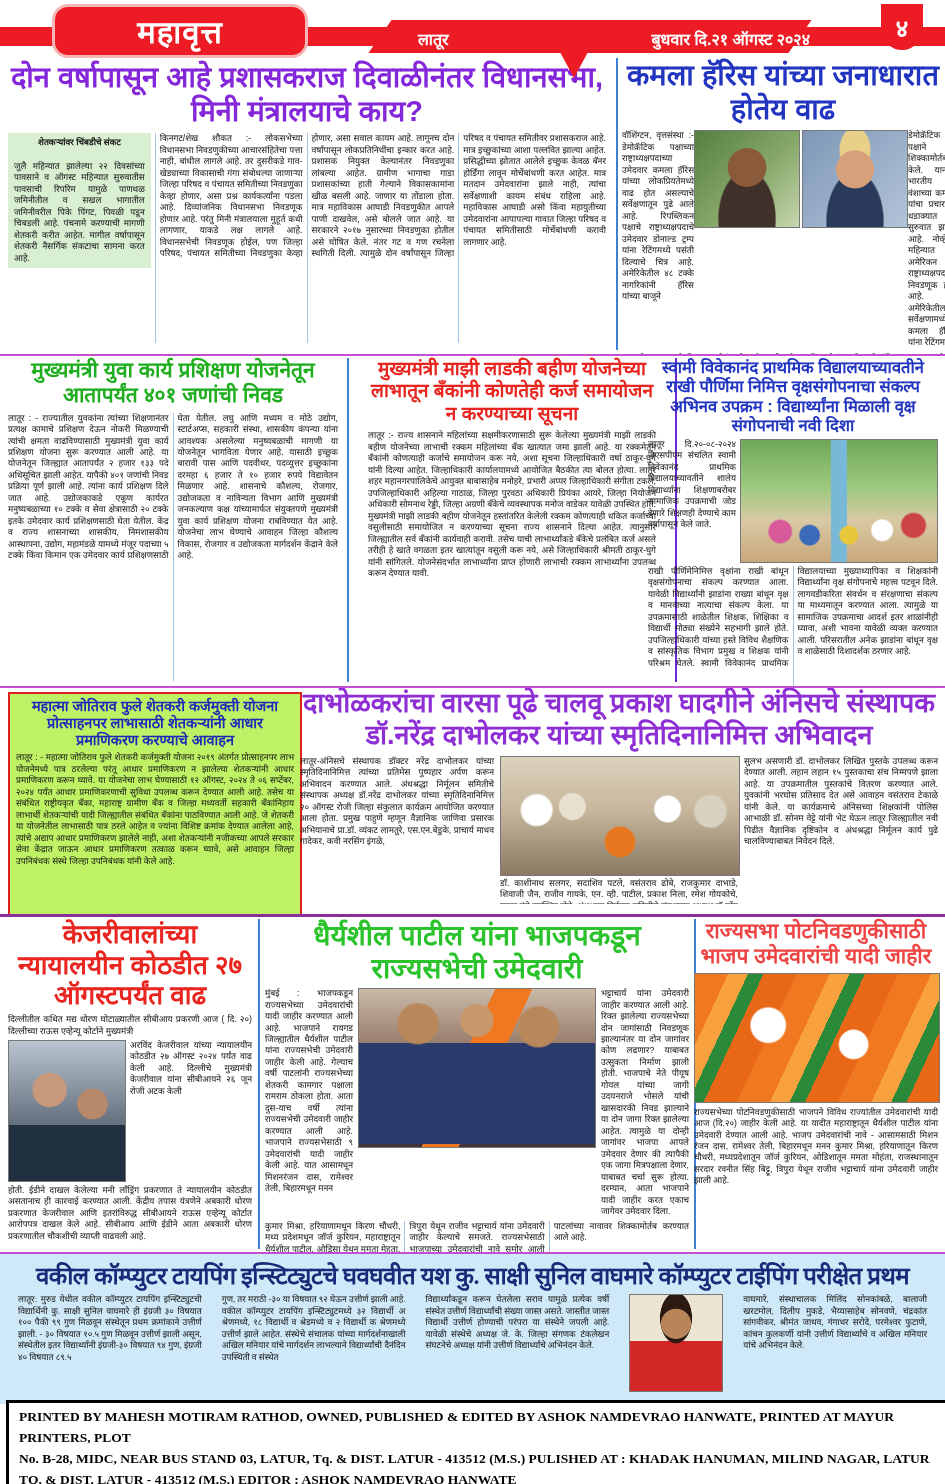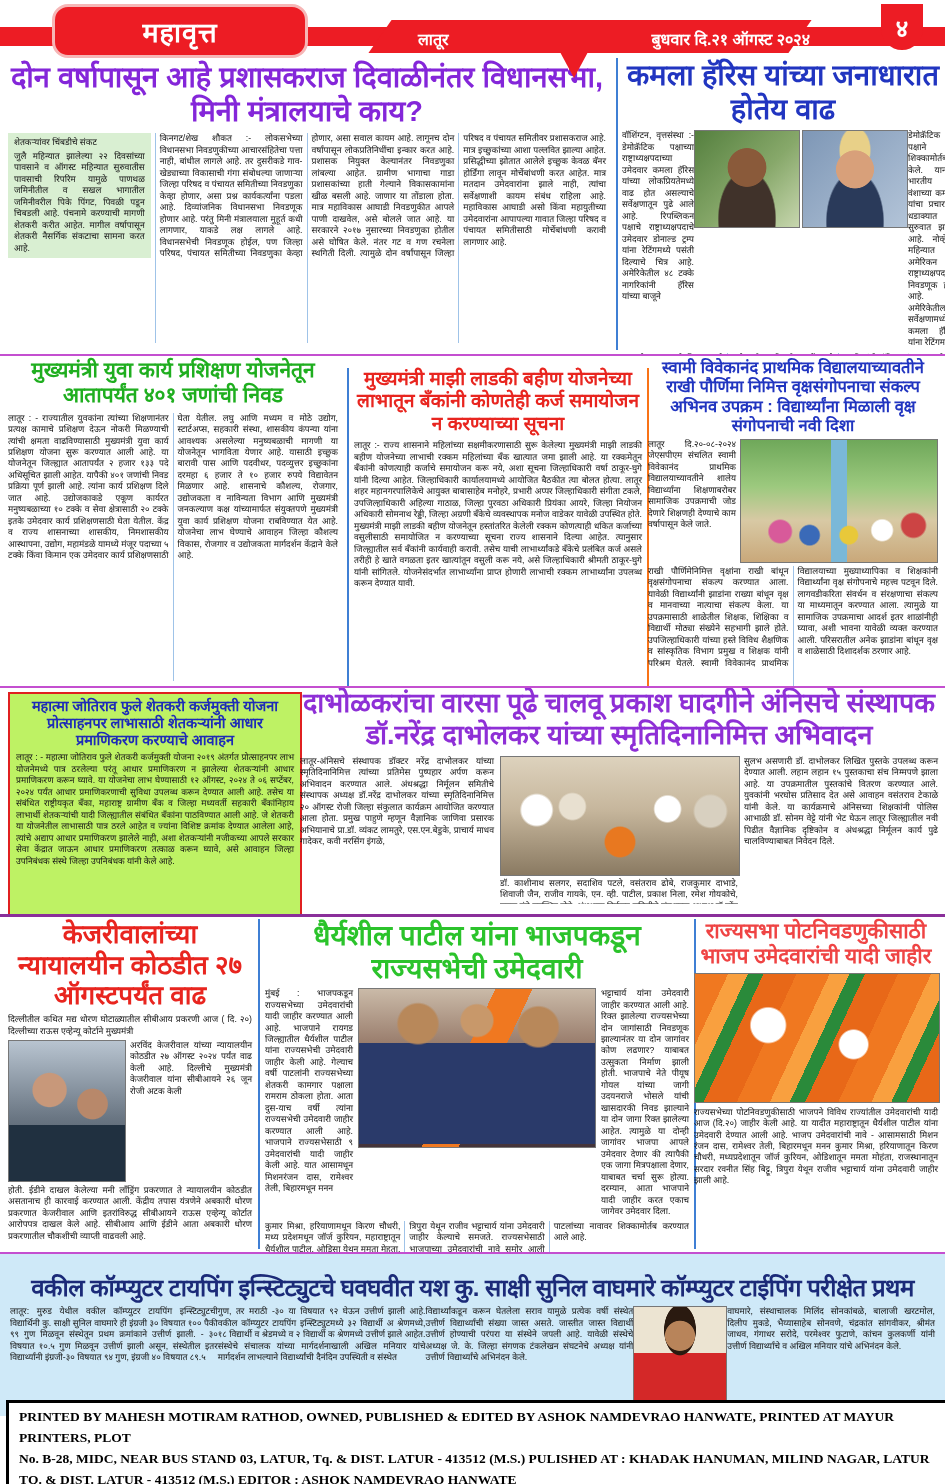--- a/index.html
+++ b/index.html
@@ -5,21 +5,21 @@
   html,body{margin:0;padding:0;background:#e9e9e9;}
   .page{position:relative;width:945px;height:1484px;background:#fff;margin:0 auto;
         font-family:"Liberation Sans",sans-serif;overflow:hidden;border-right:3px solid #4a90d9;}
   
   .masthead{position:absolute;top:0;left:0;width:945px;height:58px;}
   .mast-bar{position:absolute;left:0;right:0;top:27px;height:19px;background:#ed1c24;}
   .mast-ribbon{position:absolute;left:380px;top:20px;width:420px;height:33px;background:#ed1c24;
                transform:skewX(-35deg);}
   .mast-title-box{position:absolute;left:52px;top:4px;width:250px;height:48px;background:#ed1c24;
                   border-radius:16px;border:3px solid #f6b6b6;display:flex;align-items:center;justify-content:center;}
-  .mast-title{color:#fff;font-size:27px;font-weight:bold;letter-spacing:1px;}
+  .mast-title{color:#fff;font-size:31px;font-weight:bold;letter-spacing:1px;}
   .mast-edition{position:absolute;left:418px;top:28px;color:#fff;font-size:16px;font-weight:bold;z-index:3;}
   .mast-date{position:absolute;right:135px;top:28px;color:#fff;font-size:16px;font-weight:bold;z-index:3;}
   .mast-page{position:absolute;right:22px;top:4px;width:42px;height:46px;background:#ed1c24;
              border-radius:0 0 22px 22px;color:#fff;display:flex;align-items:center;justify-content:center;
              font-size:24px;font-weight:bold;z-index:3;}
   .ribbon-tail{position:absolute;left:560px;top:52px;width:0;height:0;z-index:4;
                border-left:14px solid transparent;border-right:14px solid transparent;border-top:26px solid #ed1c24;}
   
   .sec{position:absolute;left:0;width:945px;overflow:hidden;}
   .bt{font-size:8.7px;line-height:1.32;text-align:justify;color:#141414;}
@@ -28,35 +28,35 @@
   .cols4{column-count:4;column-gap:9px;column-rule:1px solid #9fc3e8;}
   .hl{font-weight:bold;text-align:center;line-height:1.18;}
   .photo{position:relative;overflow:hidden;border:1px solid #777;}
   .photo::before{content:"";position:absolute;inset:0;}
   
   #secA{top:58px;height:296px;border-bottom:2px solid #c44fd0;}
   .secA-left{position:absolute;left:8px;top:2px;width:598px;height:290px;}
   .secA-right{position:absolute;left:616px;top:0;width:322px;height:292px;border-left:2px solid #3f7fd4;padding-left:4px;}
   .h-admin{color:#8426d9;font-size:29px;}
   .green-box{background:#d9efd2;padding:4px 6px;margin-bottom:5px;break-inside:avoid;}
-  .green-box .gb-title{font-weight:normal;margin-bottom:2px;}
+  .green-box .gb-title{text-align:center;font-weight:bold;margin-bottom:12px;}
   .h-kamala{color:#2135c0;font-size:29px;}
   .kamala-row{display:flex;gap:0;margin-top:4px;}
   .kamala-photos{display:flex;gap:2px;}
   .ph-kamala{width:104px;height:96px;background:linear-gradient(135deg,#55803f,#87a86a 55%,#c7d6ae);}
   .ph-kamala::before{background:radial-gradient(circle at 50% 38%,#8a5a3a 0 24%,transparent 25%),
     radial-gradient(ellipse at 50% 92%,#40322a 0 38%,transparent 40%);}
   .ph-trump{width:104px;height:96px;background:linear-gradient(135deg,#7e97b6,#b3c4d8);}
   .ph-trump::before{background:radial-gradient(circle at 50% 40%,#d8a07a 0 24%,transparent 25%),
     radial-gradient(ellipse at 50% 20%,#e8d088 0 20%,transparent 22%),
     radial-gradient(ellipse at 50% 95%,#2a3a5a 0 38%,transparent 40%);}
   
   #secB{top:356px;height:330px;border-bottom:2px solid #c44fd0;}
   .secB-left{position:absolute;left:8px;top:2px;width:330px;height:324px;}
-  .secB-center{position:absolute;left:347px;top:12px;width:288px;height:324px;border-left:2px solid #3f7fd4;border-right:2px solid #f97316;padding:0 5px;}
+  .secB-center{position:absolute;left:347px;top:2px;width:288px;height:324px;border-left:2px solid #3f7fd4;border-right:2px solid #6d28d9;padding:0 19px;}
   .secB-right{position:absolute;left:648px;top:2px;width:290px;height:324px;}
   .h-yuva{color:#1fae1f;font-size:21px;}
   .h-ladki{color:#e8251f;font-size:19px;}
   .h-vivek{color:#2135c0;font-size:16.5px;}
   .vivek-row{display:flex;gap:4px;margin:3px 0;}
   .ph-school{flex:1;height:122px;background:linear-gradient(180deg,#6fa85a 0%,#9cc97e 38%,#d8c9a4 66%,#c9a87a 100%);}
   .ph-school::before{background:radial-gradient(circle at 20% 75%,#d85a9a 0 6%,transparent 7%),
     radial-gradient(circle at 35% 78%,#3a6ab8 0 6%,transparent 7%),
     radial-gradient(circle at 55% 78%,#e8c83a 0 6%,transparent 7%),
     radial-gradient(circle at 72% 74%,#fff 0 6%,transparent 7%),
@@ -93,23 +93,23 @@
   .ph-bjp-leaders::before{background:radial-gradient(circle at 25% 22%,#b8885a 0 9%,transparent 10%),
     radial-gradient(circle at 50% 20%,#c8986a 0 9%,transparent 10%),
     radial-gradient(circle at 76% 24%,#b8885a 0 9%,transparent 10%),
     linear-gradient(180deg,transparent 34%,#2a3a6a 34% 98%,transparent 98%),
     linear-gradient(115deg,transparent 44%,#f07820 44% 56%,transparent 56%);}
   .ph-flags{width:100%;height:128px;background:repeating-linear-gradient(115deg,#f07820 0 30px,#f9a03f 30px 48px,#2a8a3a 48px 62px,#e86818 62px 92px);}
   .ph-flags::before{background:radial-gradient(circle at 30% 40%,#fff 0 9%,transparent 10%),
     radial-gradient(circle at 65% 55%,#fff 0 8%,transparent 9%);}
   .side-col{flex:1;}
   
-  #secE{top:1254px;height:144px;background:#cfe9f8;padding-top:18px;}
+  #secE{top:1254px;height:144px;background:#cfe9f8;padding-top:6px;font-family:Liberation Serif, serif;}
   .h-strip{color:#1b2a78;font-size:24px;letter-spacing:-0.5px;margin:2px 8px 4px 8px;}
-  .strip-row{display:flex;gap:0;margin:0 10px;}
+  .strip-row{display:flex;gap:20px;margin:0 18px;}
   .strip-col{flex:1;}
   .ph-student{width:92px;height:96px;background:#ece4d2;flex:none;}
   .ph-student::before{background:radial-gradient(circle at 50% 30%,#b8845a 0 18%,transparent 19%),
     radial-gradient(ellipse at 50% 24%,#2a1a10 0 24%,transparent 25%),
     linear-gradient(180deg,transparent 48%,#d42828 48%);}
   
   #footer{position:absolute;top:1400px;left:6px;width:925px;height:74px;border:3px solid #000;
           padding:4px 10px;font-family:"Liberation Serif",serif;font-weight:bold;font-size:13.5px;
           line-height:1.55;color:#000;background:#fff;}
 </style>

